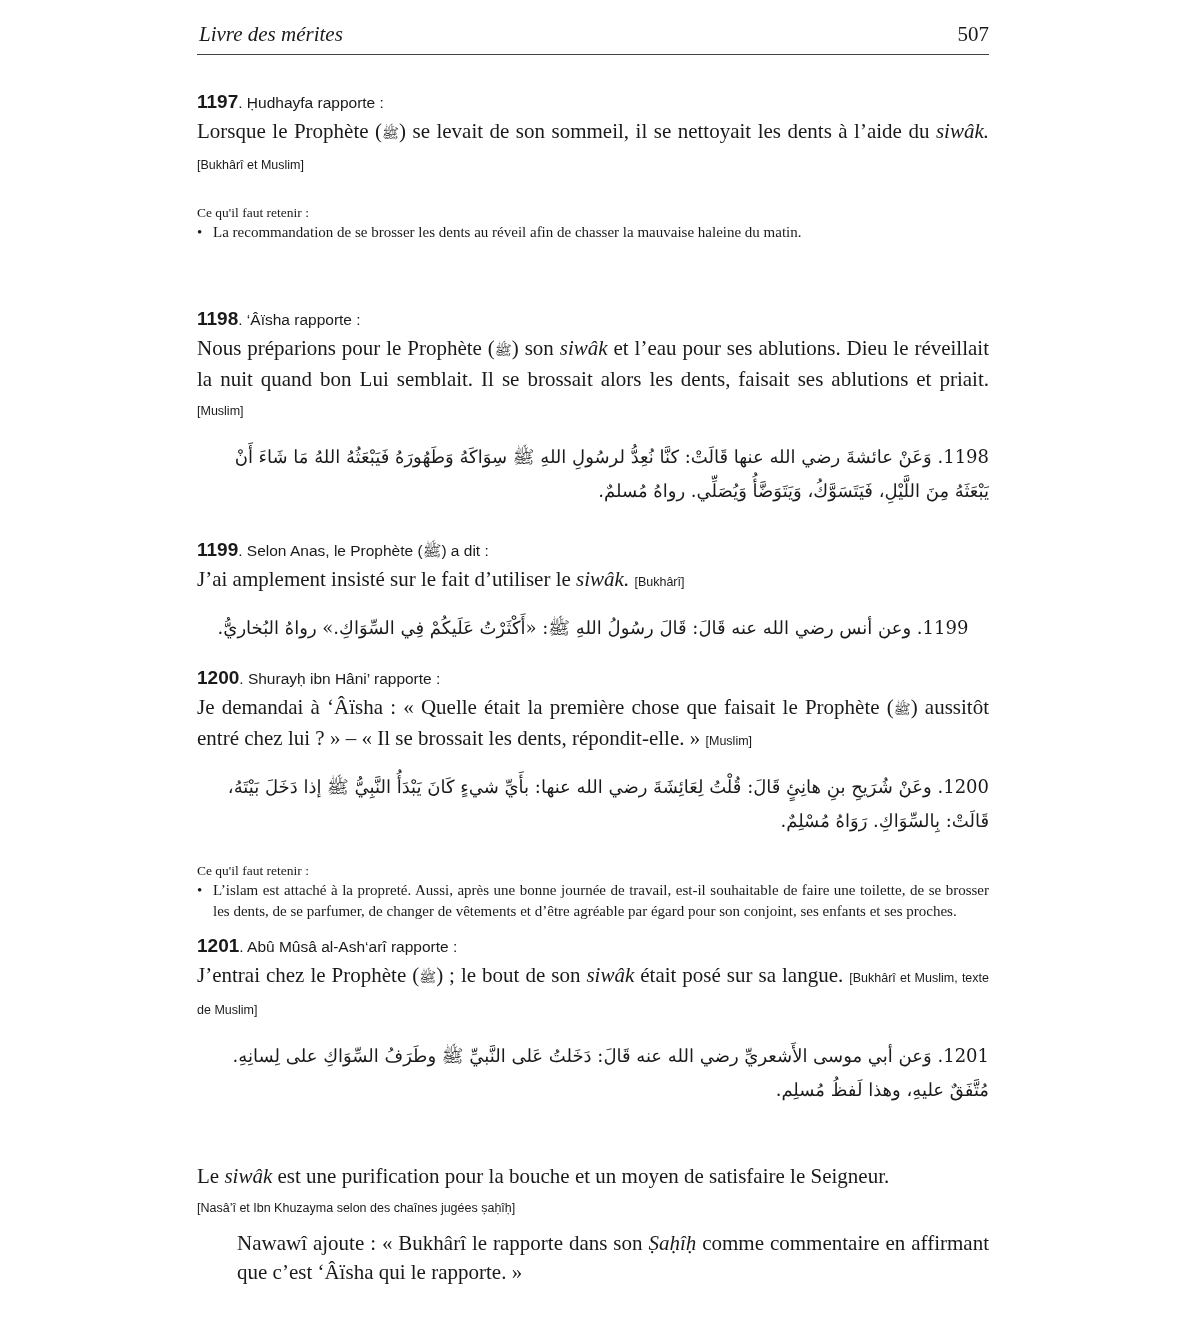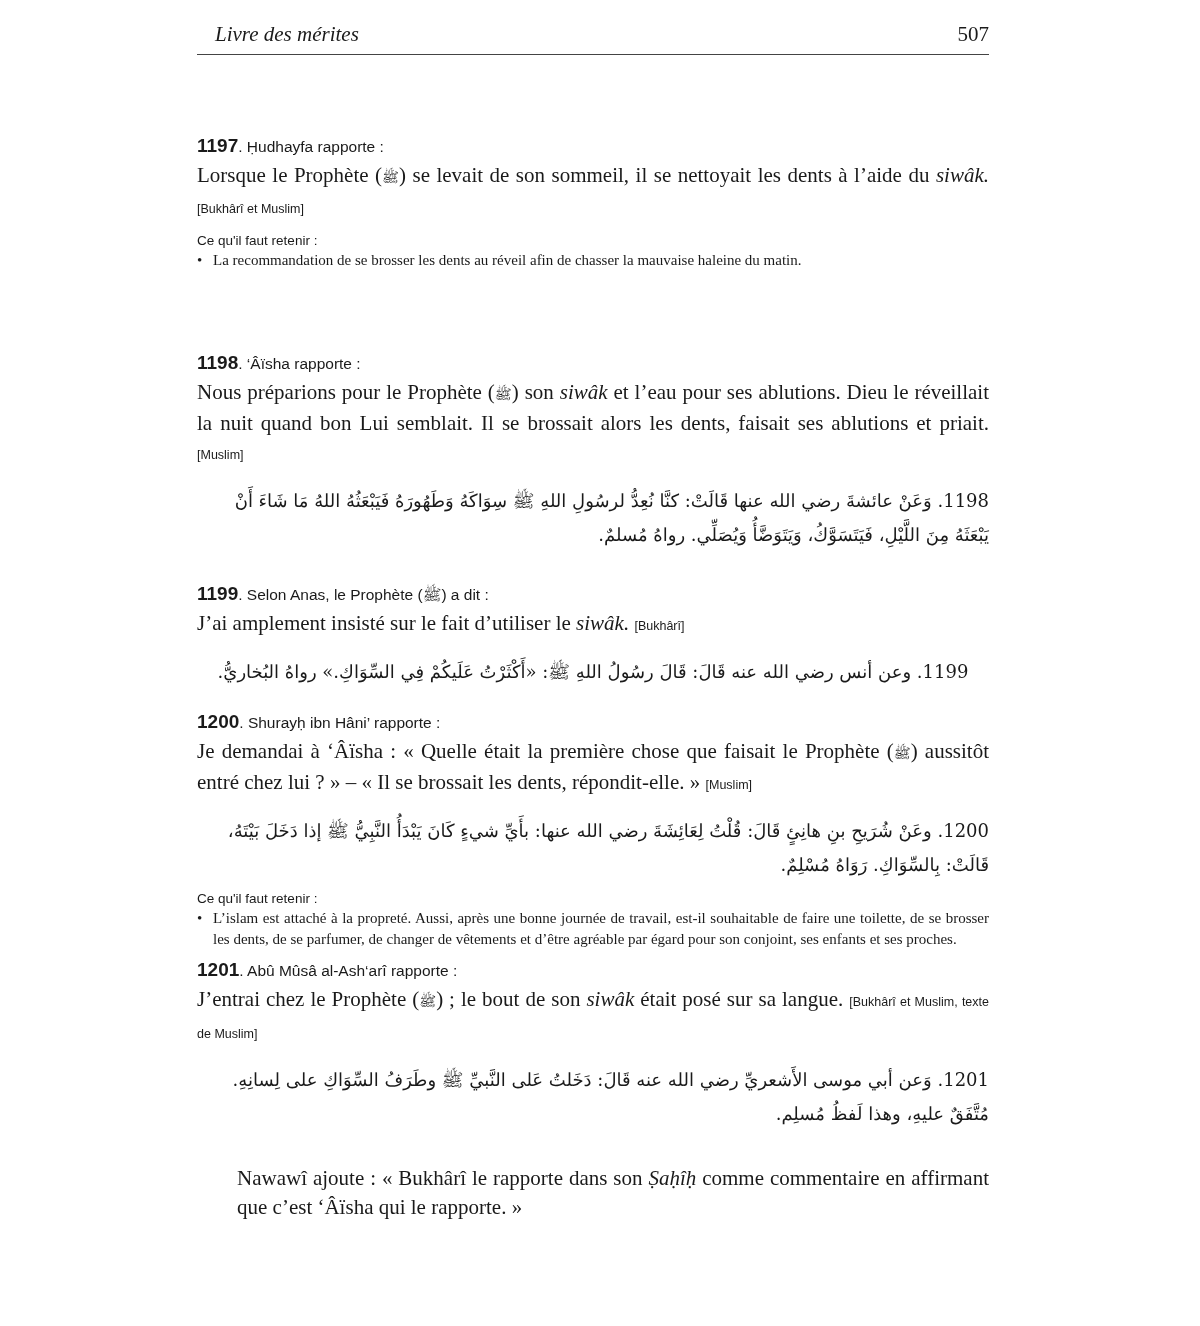--- a/index.html
+++ b/index.html
@@ -1,30 +1,30 @@
 <!DOCTYPE html>
 <html><head>
   <meta charset="utf-8">
   <style>
     html, body { margin: 0; padding: 0; background: #ffffff; }
     body { width: 1200px; height: 1326px; position: relative; overflow: hidden; color: #1a1a1a; }
     .page { position: absolute; left: 197px; top: 0; width: 792px; }
     .running-head { position: absolute; top: 20px; left: 0; width: 792px; height: 34px; border-bottom: 1px solid #444; }
-    .running-title { position: absolute; left: 2px; top: 2px; font-family: "Liberation Serif", serif; font-style: italic; font-size: 21px; margin-left: 16px; }
+    .running-title { position: absolute; left: 2px; top: 2px; font-family: "Liberation Serif", serif; font-style: italic; font-size: 21px; }
     .page-number { position: absolute; right: 0; top: 2px; font-family: "Liberation Serif", serif; font-size: 21px; }
 
     .entry { position: absolute; left: 0; width: 792px; }
-    .entry-head { font-family: "Liberation Sans", sans-serif; font-size: 15.5px; line-height: 20px; margin-top: 44px; }
+    .entry-head { font-family: "Liberation Sans", sans-serif; font-size: 15.5px; line-height: 20px; }
     .entry-num { font-weight: bold; font-size: 19px; }
     .fr { font-family: "Liberation Serif", serif; font-size: 21px; line-height: 29px; text-align: justify; margin-top: 4px; }
     .fr i { font-style: italic; }
     .src { font-family: "Liberation Sans", sans-serif; font-size: 12.5px; }
     .ar { direction: rtl; font-family: "DejaVu Serif", serif; font-size: 18px; line-height: 34px; margin-top: 14px; }
     .ar.center { text-align: center; }
-    .retain-label { font-family: Liberation Sans, sans-serif; font-size: 13.5px; margin-top: 8px; line-height: 18px; }
+    .retain-label { font-family: Liberation Serif, serif; font-size: 13.5px; margin-top: 24px; line-height: 18px; }
     .bullet { font-family: "Liberation Serif", serif; font-size: 15px; line-height: 21px; padding-left: 16px; position: relative; text-align: justify; }
     .bullet .dot { position: absolute; left: 0; top: 0; }
     .saw { font-size: 14px; }
   </style>
 </head>
 <body>
 
 <div class="page">
   <div class="running-head">
     <span class="running-title">Livre des mérites</span>
@@ -51,22 +51,23 @@
   </div>
 
   <div class="entry" style="top:668px;">
     <div class="entry-head"><span class="entry-num">1200</span><span>. Shurayḥ ibn Hâni’ rapporte :</span></div>
     <div class="fr"><span>Je demandai à ‘Âïsha : « Quelle était la première chose que faisait le Prophète (</span><span class="saw">ﷺ</span><span>) aussitôt entré chez lui ? » – « Il se brossait les dents, répondit-elle. » </span><span class="src">[Muslim]</span></div>
     <div class="ar">1200. وعَنْ شُرَيحِ بنِ هانِئٍ قَالَ: قُلْتُ لِعَائِشَةَ رضي الله عنها: بأَيِّ شيءٍ كَانَ يَبْدَأُ النَّبِيُّ ﷺ إذا دَخَلَ بَيْتَهُ، قَالَتْ: بِالسِّوَاكِ. رَوَاهُ مُسْلِمٌ.</div>
     <div class="retain-label">Ce qu'il faut retenir :</div>
     <div class="bullet"><span class="dot">•</span><span>L’islam est attaché à la propreté. Aussi, après une bonne journée de travail, est-il souhaitable de faire une toilette, de se brosser les dents, de se parfumer, de changer de vêtements et d’être agréable par égard pour son conjoint, ses enfants et ses proches.</span></div>
   </div>
 
-  <div class="entry" style="top:916px;">
+  <div class="entry" style="top:936px;">
     <div class="entry-head"><span class="entry-num">1201</span><span>. Abû Mûsâ al-Ash‘arî rapporte :</span></div>
     <div class="fr"><span>J’entrai chez le Prophète (</span><span class="saw">ﷺ</span><span>) ; le bout de son </span><i>siwâk</i><span> était posé sur sa langue. </span><span class="src">[Bukhârî et Muslim, texte de Muslim]</span></div>
     <div class="ar">1201. وَعن أبي موسى الأَشعريِّ رضي الله عنه قَالَ: دَخَلتُ عَلى النَّبيِّ ﷺ وطَرَفُ السِّوَاكِ على لِسانِهِ. مُتَّفَقٌ عليهِ، وهذا لَفظُ مُسلِم.</div>
   </div>
 
   <div class="entry" style="top:1158px;">
+    <div class="fr"><span>Le </span><i>siwâk</i><span> est une purification pour la bouche et un moyen de satisfaire le Seigneur. </span><br><span class="src">[Nasâ’î et Ibn Khuzayma selon des chaînes jugées ṣaḥîḥ]</span></div>
     <div class="fr" style="margin-top:6px;margin-left:40px;"><span>Nawawî ajoute : « Bukhârî le rapporte dans son </span><i>Ṣaḥîḥ</i><span> comme commentaire en affirmant que c’est ‘Âïsha qui le rapporte. »</span></div>
   </div>
 </div>
 
 </body></html>

